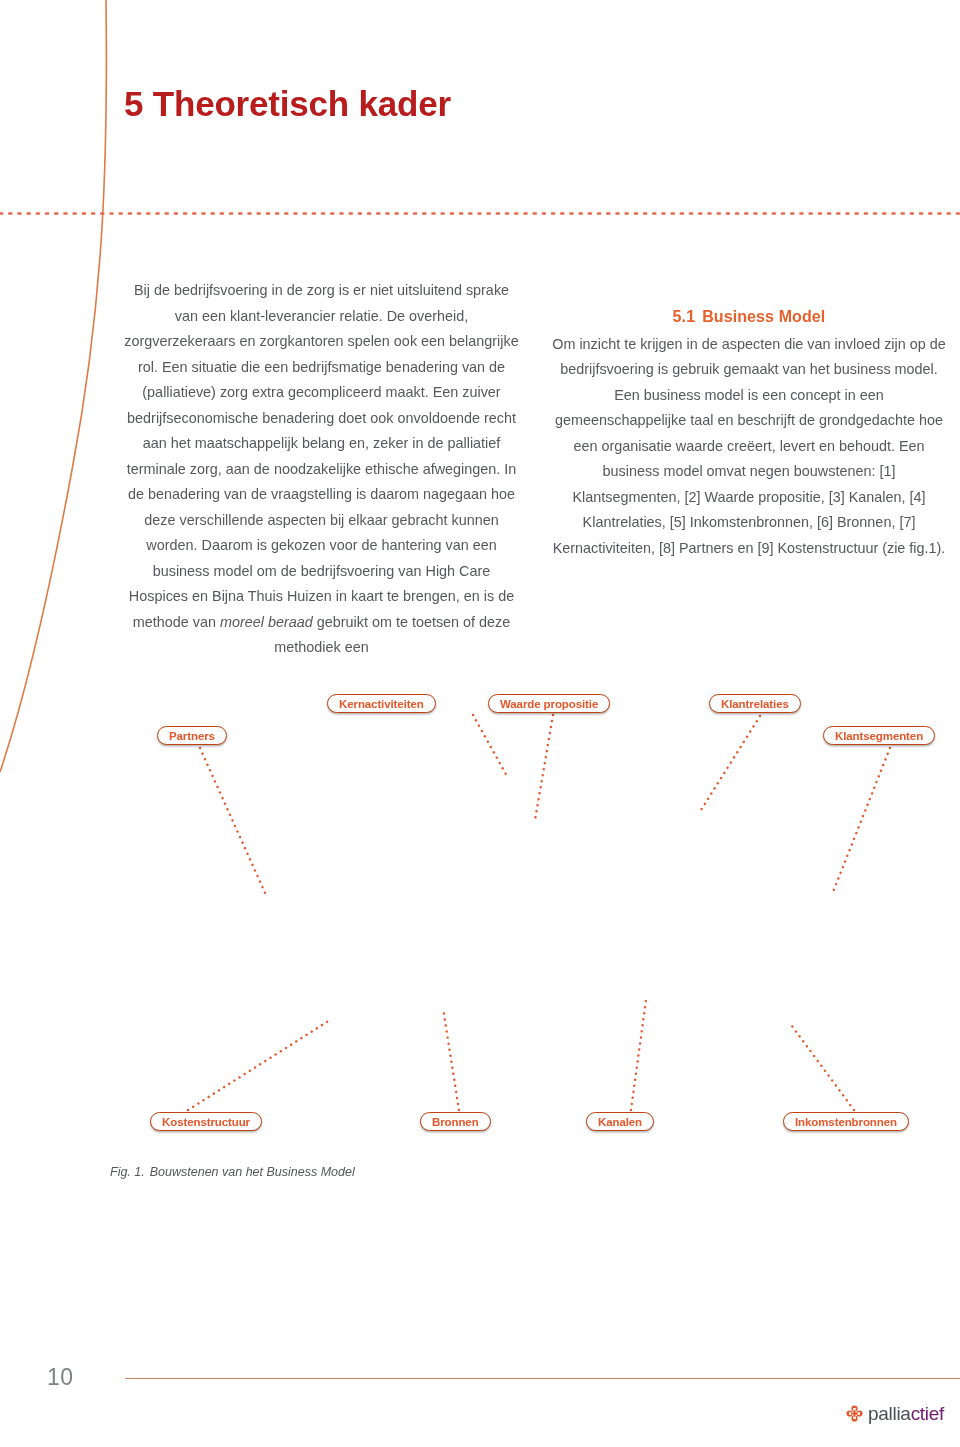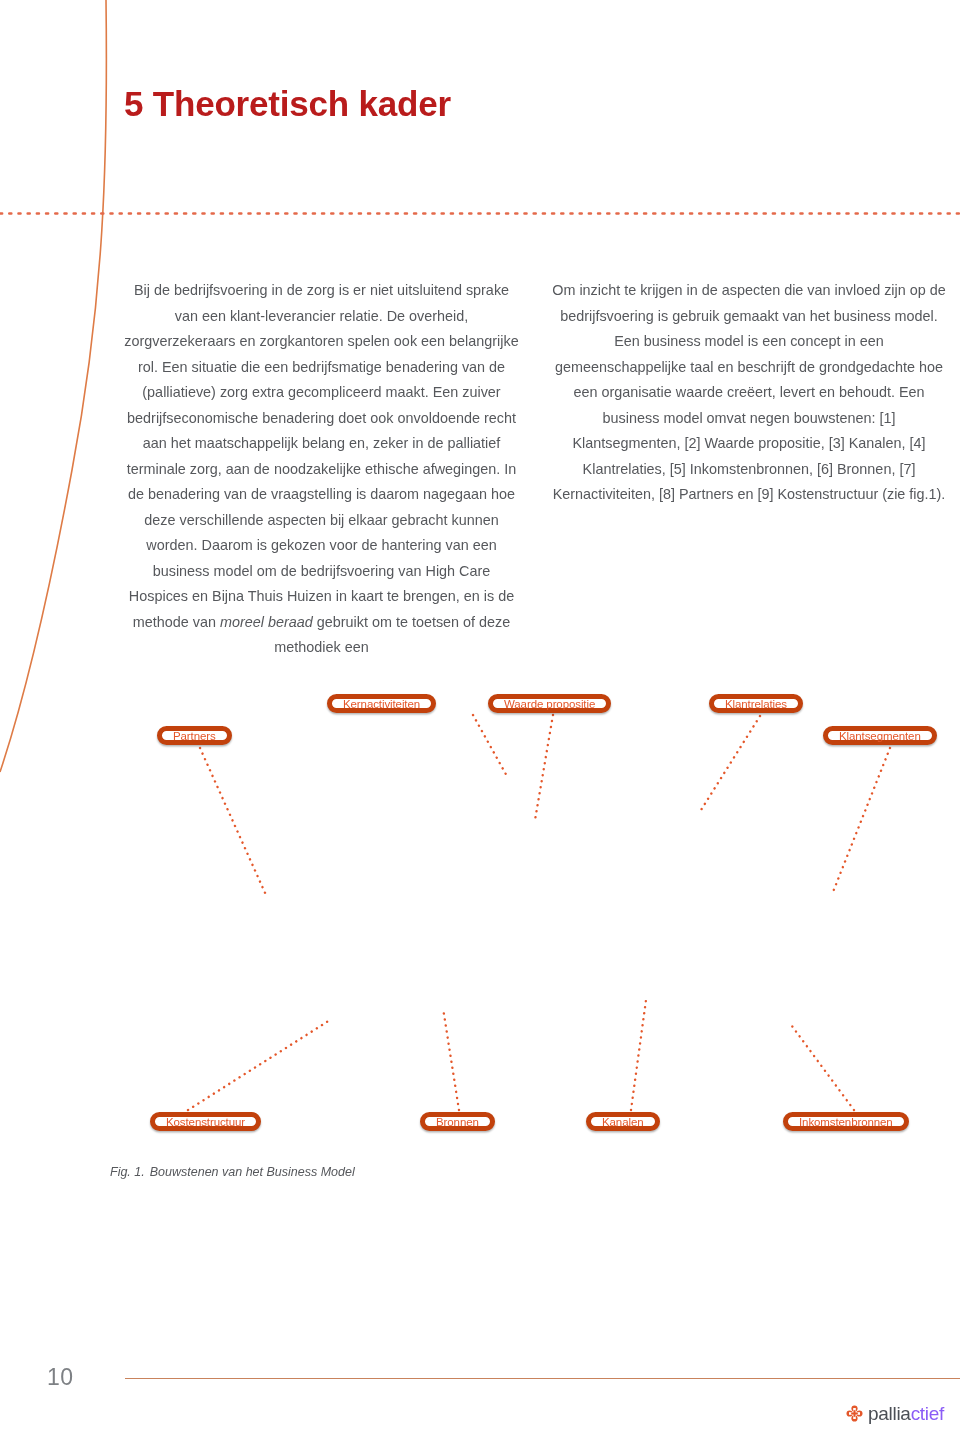--- a/index.html
+++ b/index.html
@@ -99,26 +99,26 @@
     pointer-events: none;
   }
 
   .pill {
     position: absolute;
     display: inline-flex;
     align-items: center;
     justify-content: center;
     height: 19px;
     padding: 0 11px;
-    border: 5px solid #c2410c;
+    border: 1px solid #c2410c;
     border-radius: 11px;
     background: #ffffff;
     box-shadow: 0 1.5px 2px rgba(0,0,0,0.30);
     font-size: 11.5px;
-    font-weight: normal;
+    font-weight: bold;
     color: #e4572a;
     white-space: nowrap;
     letter-spacing: -0.1px;
     box-sizing: border-box;
   }
 
   .fig-caption {
     position: absolute;
     left: 110px;
     top: 1165px;
@@ -154,21 +154,21 @@
     align-items: center;
     gap: 5px;
   }
   .brand-mark { display: block; }
   .brand-word {
     font-size: 19px;
     letter-spacing: -0.3px;
     line-height: 1;
   }
   .brand-word .w1 { color: #4b4f55; }
-  .brand-word .w2 { color: #8b5cf6; }
+  .brand-word .w2 { color: #701a75; }
 </style>
 </head>
 <body>
 
 <div class="page">
 
   <svg class="deco-curve" viewBox="0 0 200 800" preserveAspectRatio="none" aria-hidden="true">
     <path d="M 106 0 C 108 160, 104 300, 72 470 C 48 600, 24 700, 0 772" fill="none" stroke="#de7b46" stroke-width="1.6"></path>
   </svg>
 
@@ -177,20 +177,23 @@
   </svg>
 
   <div class="chapter-title">5 Theoretisch kader</div>
 
   <div class="col col-left">
     <p><span>Bij de bedrijfsvoering in de zorg is er niet uitsluitend sprake van een klant-leverancier relatie. De overheid, zorgverzekeraars en zorgkantoren spelen ook een belangrijke rol. Een situatie die een bedrijfsmatige benadering van de (palliatieve) zorg extra gecompliceerd maakt. Een zuiver bedrijfseconomische benadering doet ook onvoldoende recht aan het maatschappelijk belang en, zeker in de palliatief terminale zorg, aan de noodzakelijke ethische afwegingen. In de benadering van de vraagstelling is daarom nagegaan hoe deze verschillende aspecten bij elkaar gebracht kunnen worden. Daarom is gekozen voor de hantering van een business model om de bedrijfsvoering van High Care Hospices en Bijna Thuis Huizen in kaart te brengen, en is de methode van </span><span class="ital">moreel beraad</span><span> gebruikt om te toetsen of deze methodiek een</span></p>
   </div>
 
   <div class="col col-right">
 
+    <p class="section-heading">
+      <span class="num">5.1</span><span>Business Model</span>
+    </p>
 
     <p>Om inzicht te krijgen in de aspecten die van invloed zijn op de bedrijfsvoering is gebruik gemaakt van het business model. Een business model is een concept in een gemeenschappelijke taal en beschrijft de grondgedachte hoe een organisatie waarde creëert, levert en behoudt. Een business model omvat negen bouwstenen: [1] Klantsegmenten, [2] Waarde propositie, [3] Kanalen, [4] Klantrelaties, [5] Inkomstenbronnen, [6] Bronnen, [7] Kernactiviteiten, [8] Partners en [9] Kostenstructuur (zie fig.1).</p>
   </div>
 
   <div class="figure">
     <svg class="figure-canvas" viewBox="0 0 960 470" aria-hidden="true">
         <line x1="473" y1="35" x2="508" y2="98" stroke="#e4572a" stroke-width="2.4" stroke-linecap="round" stroke-dasharray="0.1 6"></line>
         <line x1="553" y1="35" x2="535" y2="140" stroke="#e4572a" stroke-width="2.4" stroke-linecap="round" stroke-dasharray="0.1 6"></line>
         <line x1="760" y1="36" x2="701" y2="130" stroke="#e4572a" stroke-width="2.4" stroke-linecap="round" stroke-dasharray="0.1 6"></line>
         <line x1="200" y1="68" x2="266" y2="215" stroke="#e4572a" stroke-width="2.4" stroke-linecap="round" stroke-dasharray="0.1 6"></line>

